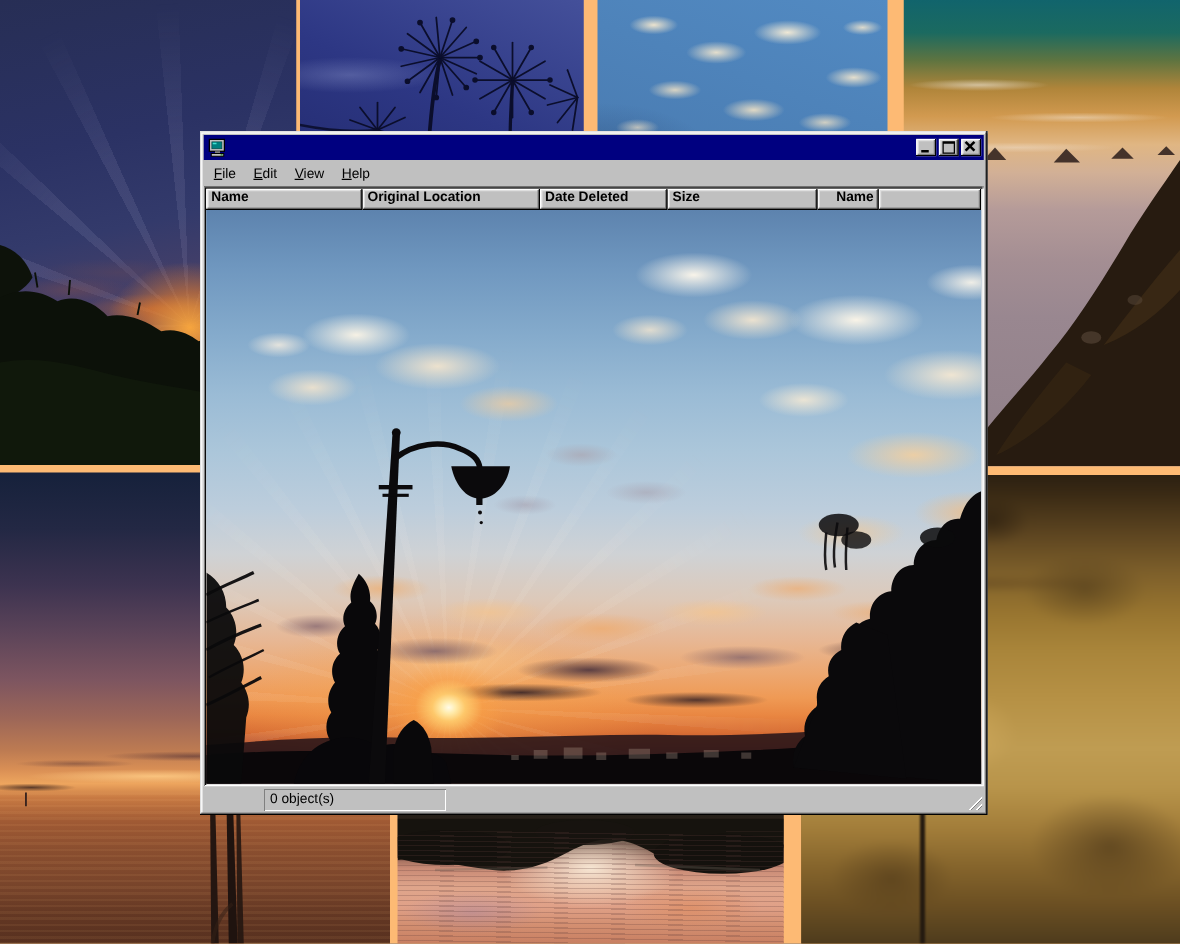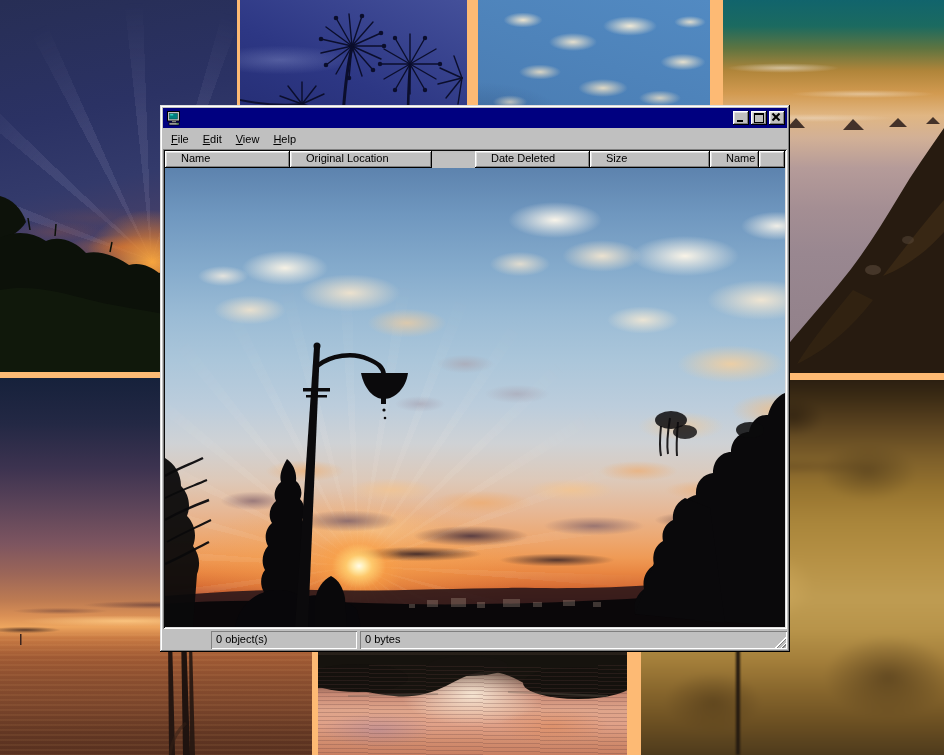--- a/index.html
+++ b/index.html
@@ -98,22 +98,22 @@
   .tb-btn.closeb::after{transform:rotate(-45deg);}
 
   .menubar{height:20px;flex:0 0 20px;display:flex;align-items:center;font-size:11px;color:#000;padding:0 1px;}
   .menu-item{padding:2px 7px;cursor:default;}
 
   .client{flex:1;margin-bottom:2px;background:#fff;position:relative;
        box-shadow:inset 1px 1px 0 #808080,inset -1px -1px 0 #fff,inset 2px 2px 0 #0a0a0a,inset -2px -2px 0 #dfdfdf;
        padding:2px;box-sizing:border-box;display:flex;flex-direction:column;}
   .hdr-row{height:17px;flex:0 0 17px;display:flex;background:#c0c0c0;font-size:11px;}
   .hdr-cell{box-shadow:inset -1px -1px 0 #000,inset 1px 1px 0 #fff,inset -2px -2px 0 #808080,inset 2px 2px 0 #dfdfdf;
-       padding:1px 4px 0 16px;box-sizing:border-box;white-space:nowrap;overflow:hidden;}
-  .hc0{width:125px;} .hc1{width:142px;} .hc2{width:115px;margin-left:43px;} .hc3{width:120px;}
+       padding:1px 4px 0 4px;box-sizing:border-box;white-space:nowrap;overflow:hidden;font-weight:bold;}
+  .hc0{width:125px;} .hc1{width:142px;} .hc2{width:102px;} .hc3{width:120px;}
   .hc4{width:49px;text-align:right;} .hc5{flex:1;}
 
   
   .photo{position:relative;flex:1;overflow:hidden;
       background:linear-gradient(180deg,#5d83ae 0%,#6f97bf 10%,#85abcc 22%,#9abbd5 32%,#abc6da 42%,#bccddc 52%,#cfd2d5 60%,#ddc9b9 68%,#e7b794 75%,#eda76f 81%,#ef9a55 85%,#e98742 88%,#d96f35 91%,#b5502c 93.5%,#7c3a28 95.5%,#3a1d1b 97%,#150c0e 99%,#0a0608 100%);}
   .photo .layer{position:absolute;inset:0;}
   .photo .rays{background:repeating-conic-gradient(from 195deg at 194px 398px,rgba(255,248,238,0) 0deg 5deg,rgba(255,248,238,.08) 5deg 7.5deg,rgba(255,248,238,0) 7.5deg 12deg);
       -webkit-mask-image:radial-gradient(circle 300px at 194px 398px,#000 50%,transparent 100%);
       mask-image:radial-gradient(circle 300px at 194px 398px,#000 50%,transparent 100%);}
   .photo .clouds{background:
@@ -396,18 +396,17 @@
             <circle cx="220" cy="250" r="1.3" fill="#0b0a0c"></circle>
             <rect x="138" y="220" width="27" height="3.5" fill="#0b0a0c"></rect>
             <rect x="141" y="227" width="21" height="2.5" fill="#0b0a0c"></rect>
           </g>
         </svg>
       </div>
     </div>
 
     <div class="statusbar">
       <div class="status-panel sp1">0 object(s)</div>
-      <div class="status-panel sp2">0 bytes</div>
       <div class="grip"></div>
     </div>
 
   </div>
 </div>
 
 </body></html>

